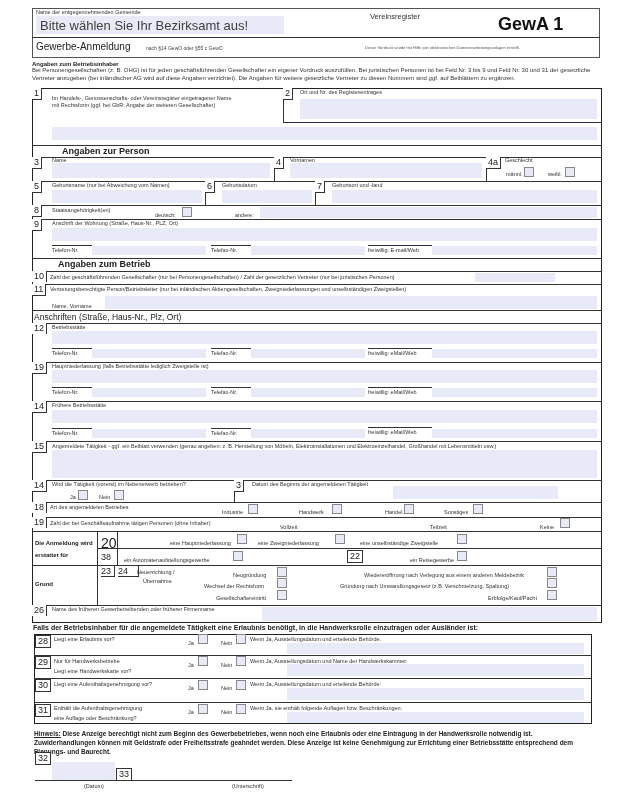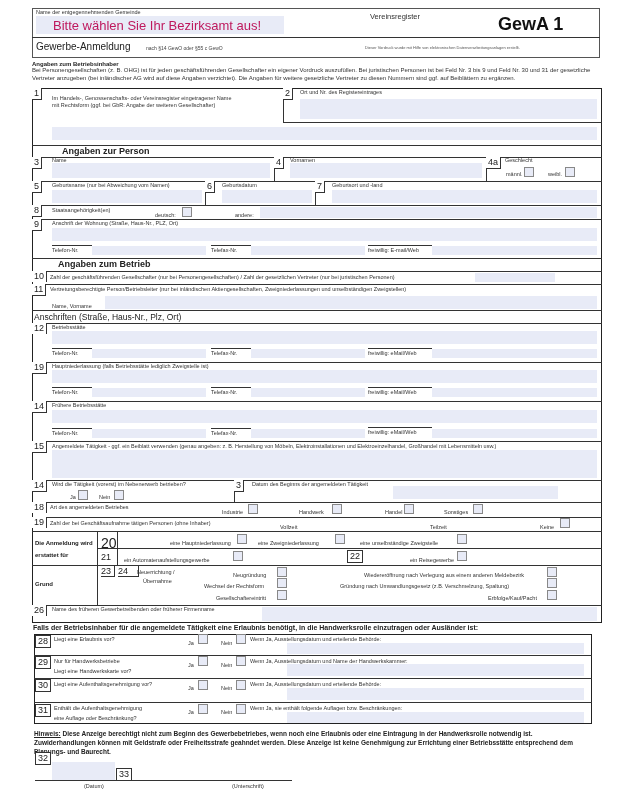--- a/index.html
+++ b/index.html
@@ -15,21 +15,21 @@
 .cb{position:absolute;width:10px;height:10px;border:1px solid #888;background:#e8ebf7}
 .sec{position:absolute;font-size:9px;font-weight:bold;color:#222}
 .sub{position:absolute;font-size:5.5px;color:#333;border-top:1px solid #333;padding-top:1px;white-space:nowrap}
 </style>
 </head>
 <body>
 
 <div class="box" style="left:32px;top:8px;width:568px;height:50px;border:1px solid #555"></div>
 <div class="lbl" style="left:36px;top:9px">Name der entgegennehmenden Gemeinde</div>
 <div class="fill" style="left:36px;top:16px;width:248px;height:18px"></div>
-<div class="abs" style="left:53px;top:18px;font-size:13px;color:#be185d">Bitte wählen Sie Ihr Bezirksamt aus!</div>
+<div class="abs" style="left:40px;top:18px;font-size:13px;color:#404040">Bitte wählen Sie Ihr Bezirksamt aus!</div>
 <div class="abs" style="left:370px;top:12px;font-size:7.5px;color:#333">Vereinsregister</div>
 <div class="abs" style="left:498px;top:14px;font-size:18px;font-weight:bold;color:#111">GewA 1</div>
 <div class="hr" style="left:32px;top:37px;width:568px"></div>
 <div class="abs" style="left:36px;top:41px;font-size:10px;font-weight:normal">Gewerbe-Anmeldung</div>
 <div class="abs" style="left:146px;top:45px;font-size:5px;color:#444">nach §14 GewO oder §55 c GewO</div>
 <div class="abs" style="left:365px;top:45px;font-size:4px;color:#555">Dieser Vordruck wurde mit Hilfe von elektronischen Datenverarbeitungsanlagen erstellt.</div>
 
 <div class="abs" style="left:32px;top:61px;font-size:6px;font-weight:bold">Angaben zum Betriebsinhaber</div>
 <div class="abs" style="left:32px;top:67px;width:580px;font-size:6px;line-height:7.5px;color:#333">Bei Personengesellschaften (z. B. OHG) ist für jeden geschäftsführenden Gesellschafter ein eigener Vordruck auszufüllen. Bei juristischen Personen ist bei Feld Nr. 3 bis 9 und Feld Nr. 30 und 31 der gesetzliche Vertreter anzugeben (bei inländischer AG wird auf diese Angaben verzichtet). Die Angaben für weitere gesetzliche Vertreter zu diesen Nummern sind ggf. auf Beiblättern zu ergänzen.</div>
 
@@ -188,21 +188,21 @@
 <div class="vr" style="left:97px;top:531px;height:34px"></div>
 <div class="vr" style="left:117px;top:531px;height:34px"></div>
 <div class="abs" style="left:101px;top:535px;font-size:14px">20</div>
 <div class="lbl" style="left:170px;top:540px">eine Hauptniederlassung</div>
 <div class="cb" style="left:237px;top:534px"></div>
 <div class="lbl" style="left:258px;top:540px">eine Zweigniederlassung</div>
 <div class="cb" style="left:335px;top:534px"></div>
 <div class="lbl" style="left:360px;top:540px">eine unselbständige Zweigstelle</div>
 <div class="cb" style="left:457px;top:534px"></div>
 <div class="hr" style="left:97px;top:548px;width:505px"></div>
-<div class="abs" style="left:101px;top:552px;font-size:9px">21</div>
+<div class="abs" style="left:101px;top:552px;font-size:9px">38</div>
 <div class="lbl" style="left:124px;top:557px">ein Automatenaufstellungsgewerbe</div>
 <div class="cb" style="left:233px;top:551px"></div>
 <div class="numb" style="left:347px;top:550px">22</div>
 <div class="lbl" style="left:410px;top:557px">ein Reisegewerbe</div>
 <div class="cb" style="left:457px;top:551px"></div>
 <div class="hr" style="left:32px;top:565px;width:570px"></div>
 
 <div class="abs" style="left:35px;top:581px;font-size:6px;font-weight:bold">Grund</div>
 <div class="vr" style="left:97px;top:565px;height:40px"></div>
 <div class="abs" style="left:101px;top:566px;font-size:9px;border-right:1px solid #333;padding-right:3px;border-bottom:1px solid #333">23</div>

